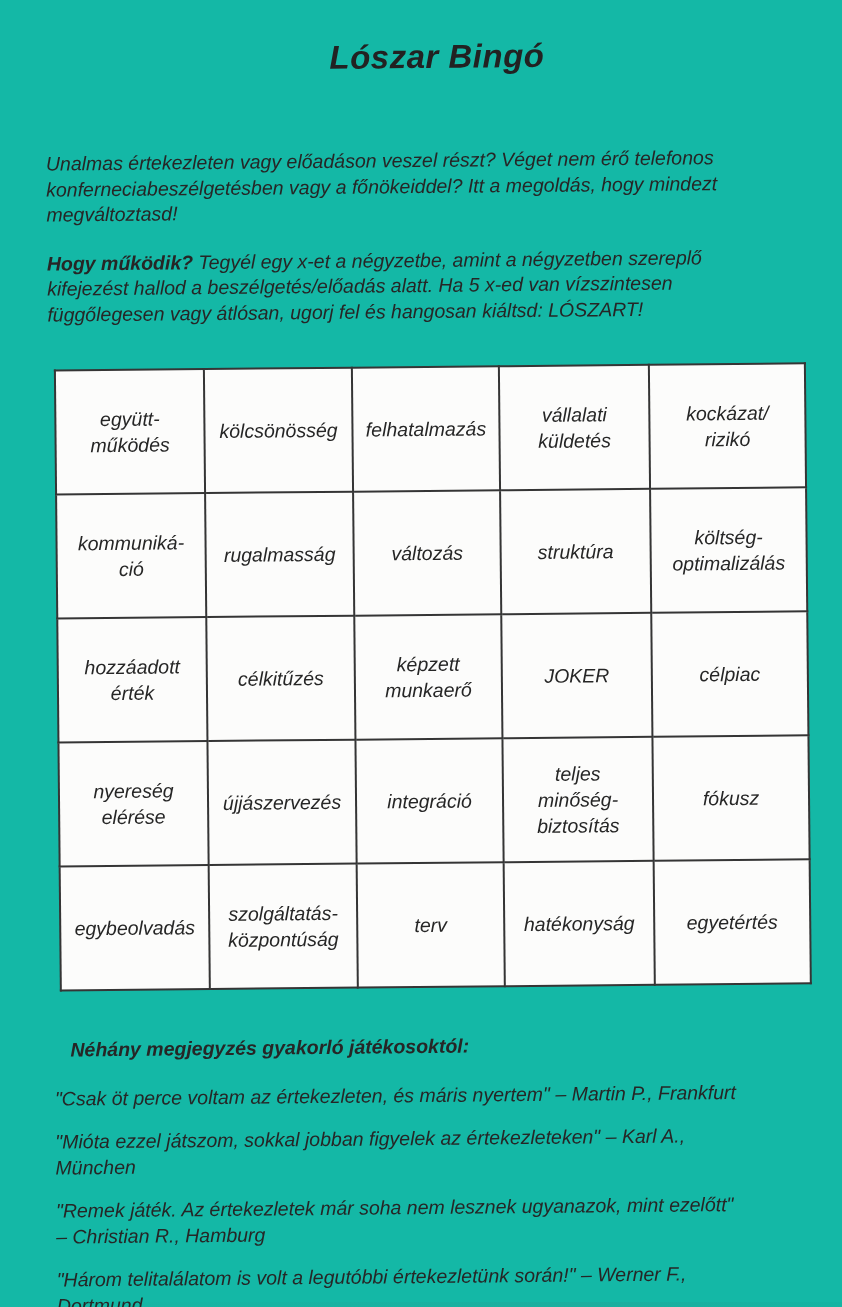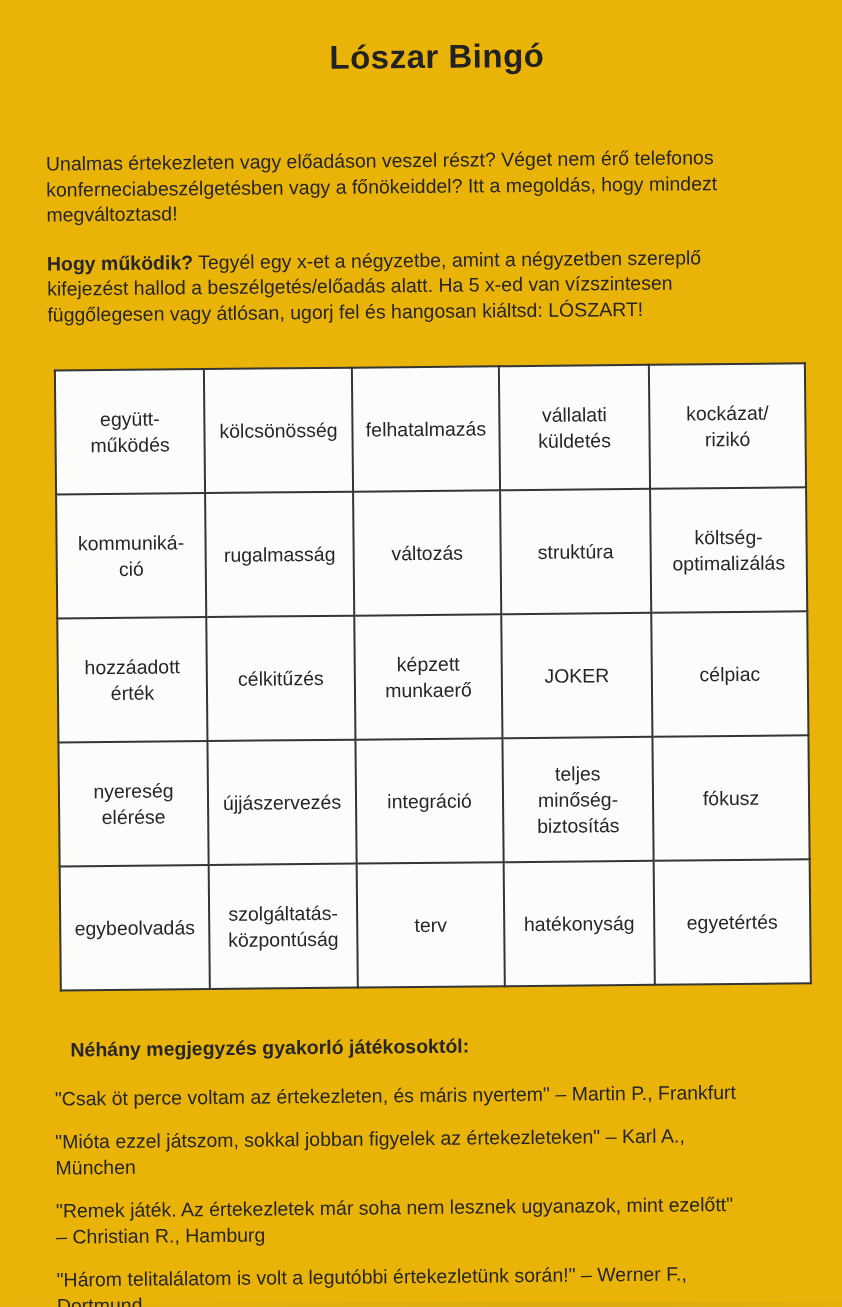--- a/index.html
+++ b/index.html
@@ -4,24 +4,25 @@
 <style>
   html, body {
     margin: 0;
     padding: 0;
     background: #ffffff;
   }
   .page {
     position: relative;
     width: 842px;
     height: 1307px;
-    background: #eab308;
+    background: #14b8a6;
     overflow: hidden;
     font-family: "Liberation Sans", "DejaVu Sans", sans-serif;
     color: #262626;
+    font-style: italic;
   }
   .scan-content {
     position: absolute;
     inset: 0;
     transform: rotate(-0.55deg);
     transform-origin: 50% 45%;
   }
   .doc-title {
     margin: 0;
     padding-top: 38px;

